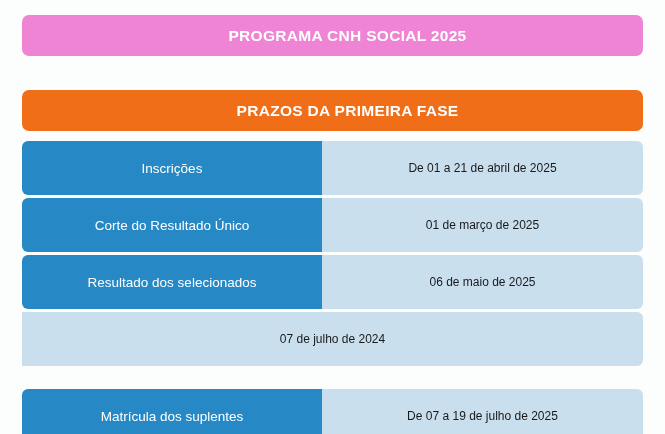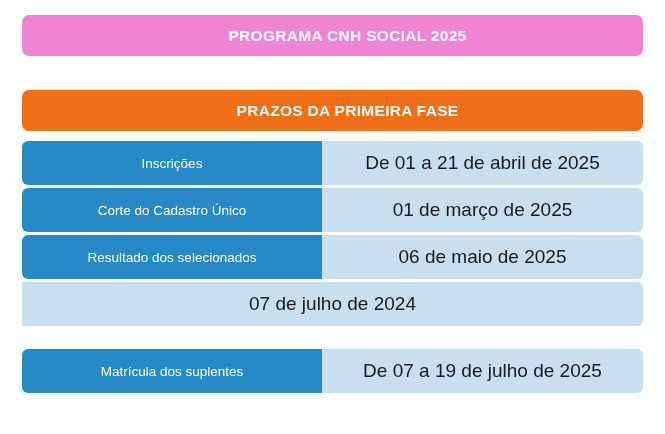--- a/index.html
+++ b/index.html
@@ -50,21 +50,21 @@
   }
 
   .rows {
     display: flex;
     flex-direction: column;
     flex: 1 1 auto;
   }
 
   .row {
     display: flex;
-    height: 44px;
+    height: 54px;
     margin-bottom: 3px;
     flex: 0 0 auto;
   }
 
   .row:last-child {
     margin-bottom: 0;
     margin-top: 20px;
   }
 
   .cell-label {
@@ -83,21 +83,21 @@
   }
 
   .cell-value {
     flex: 1 1 auto;
     background: #c9dfee;
     border-radius: 0 6px 6px 0;
     display: flex;
     align-items: center;
     justify-content: center;
     color: #1a1a1a;
-    font-size: 19px;
+    font-size: 12px;
     box-sizing: border-box;
     padding: 0 8px;
     text-align: center;
   }
 </style>
 </head>
 <body>
 
 <div class="infographic">
 
@@ -106,21 +106,21 @@
   <div class="banner banner-subtitle">PRAZOS DA PRIMEIRA FASE</div>
 
   <div class="rows">
 
     <div class="row">
       <div class="cell-label">Inscrições</div>
       <div class="cell-value">De 01 a 21 de abril de 2025</div>
     </div>
 
     <div class="row">
-      <div class="cell-label">Corte do Cadastro Único</div>
+      <div class="cell-label">Corte do Resultado Único</div>
       <div class="cell-value">01 de março de 2025</div>
     </div>
 
     <div class="row">
       <div class="cell-label">Resultado dos selecionados</div>
       <div class="cell-value">06 de maio de 2025</div>
     </div>
 
 
     <div class="row">

